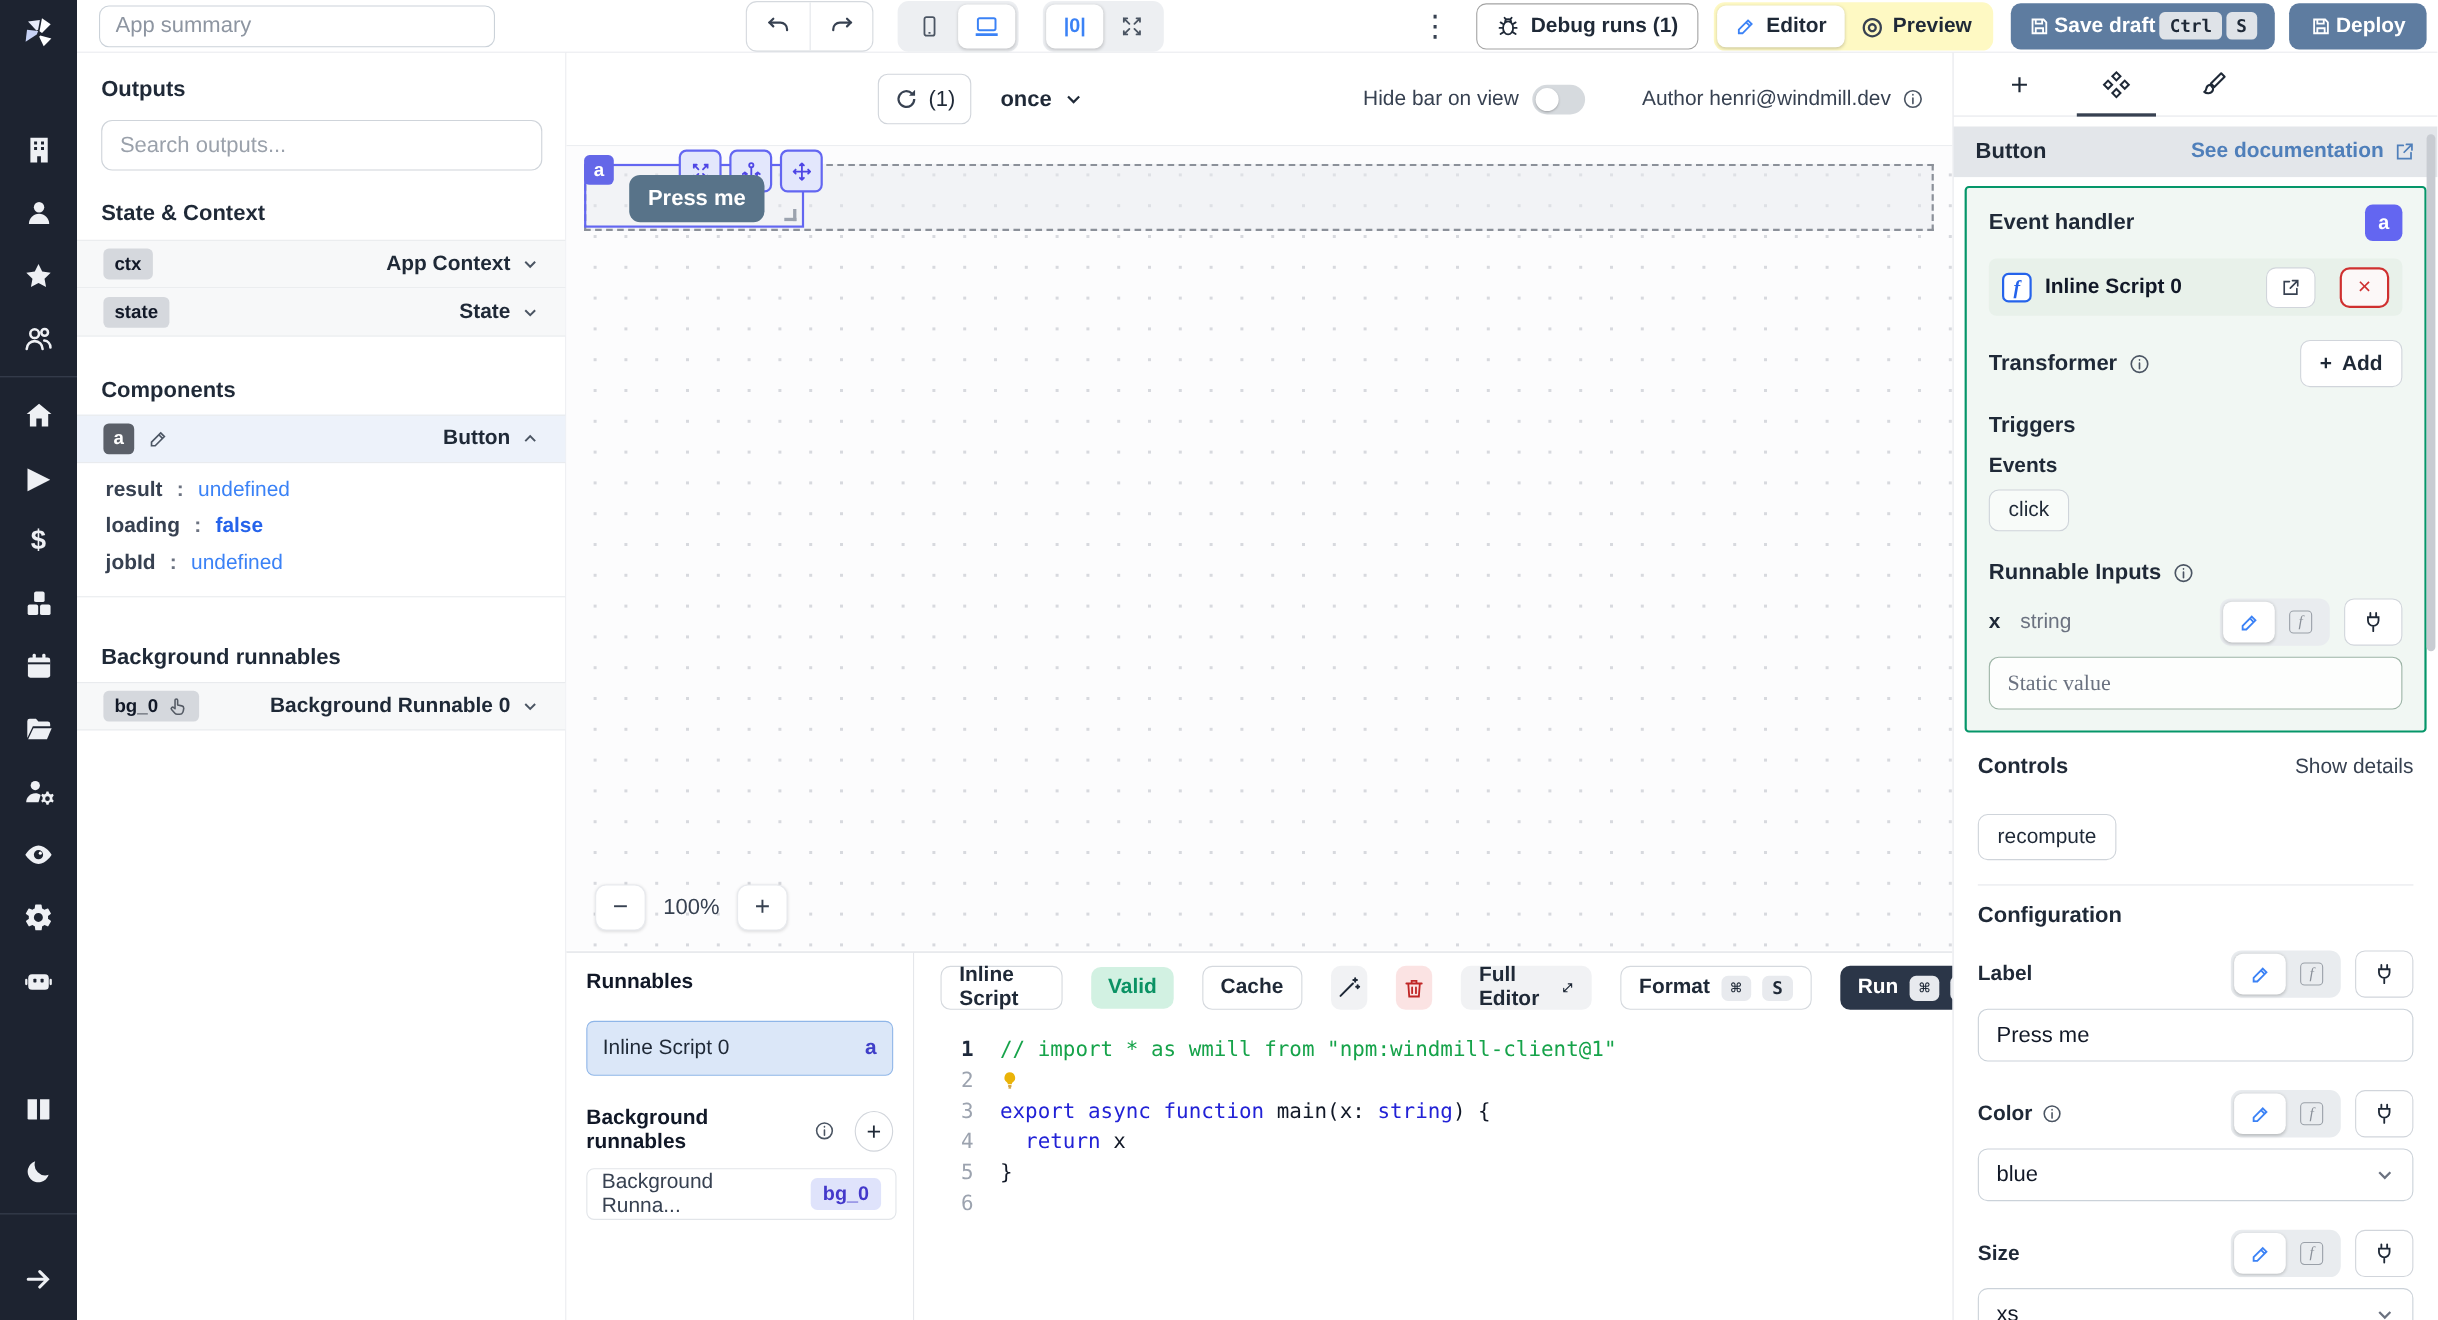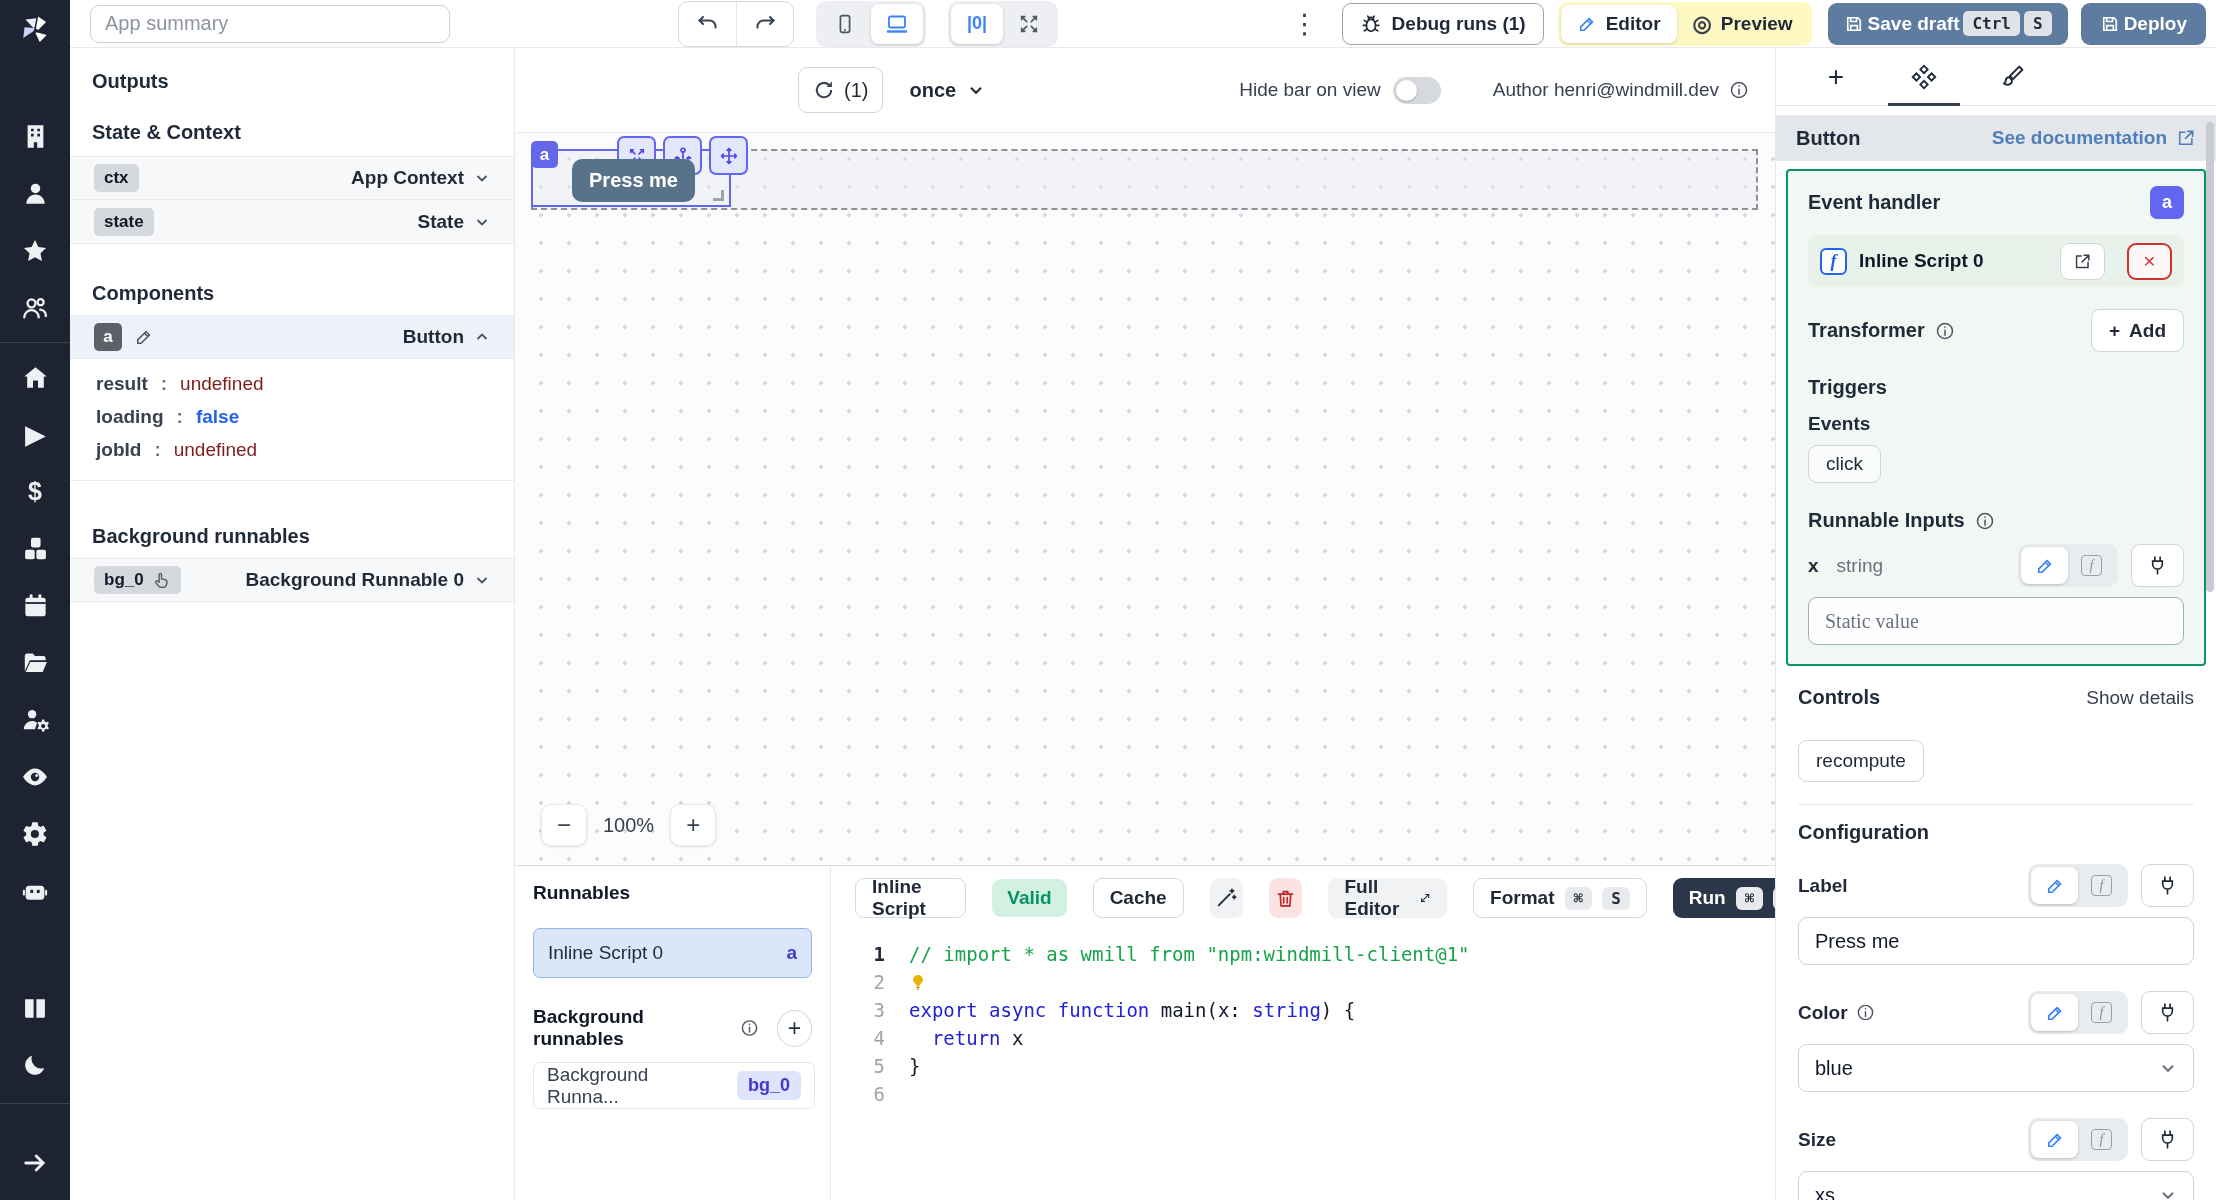--- a/index.html
+++ b/index.html
@@ -40,21 +40,21 @@
   .lp-search{margin:16px 22px 0;width:401px;height:46px;border:1px solid #cfd4da;border-radius:10px;padding:0 16px;font-size:20px;font-family:"Liberation Sans",sans-serif;outline:none}
   .lp-search::placeholder{color:#9aa1ab}
   .lrow{height:44px;display:flex;align-items:center;padding:0 24px;background:#f7f8f9;border-top:1px solid #e9ebee;border-bottom:1px solid #e9ebee}
   .lbadge{background:#d5d8dd;color:#111827;font-weight:700;font-size:17px;border-radius:5px;padding:4px 10px;display:flex;align-items:center;gap:8px}
   .lrow .rlab{margin-left:auto;font-weight:700;font-size:19px;color:#1f2937;display:flex;align-items:center;gap:10px}
   .chev{color:#4b5563}
   .comp-row{background:#edf2fa}
   .abadge{background:#5b6069;color:#fff;width:28px;height:28px;display:flex;align-items:center;justify-content:center;border-radius:5px;font-weight:700;font-size:17px}
   .props{padding:8px 0 14px;border-bottom:1px solid #e9ebee}
   .prow{height:33px;display:flex;align-items:center;gap:13px;padding-left:26px;font-size:19px}
-  .pkey{color:#374151;font-weight:600}.psep{color:#6b7280;font-weight:700}.pval{color:#7f1d1d}
+  .pkey{color:#374151;font-weight:600}.psep{color:#6b7280;font-weight:700}.pval{color:#3b82f6}
   .pblue{color:#2563eb;font-weight:600}
   .hand{color:#555b65}
 
   
   .canvas{position:absolute;left:515px;top:48px;width:1260px;height:817px;background:#fff}
   .cv-head{height:85px;border-bottom:1px solid #e8eaee;display:flex;align-items:center}
   .refresh-btn{margin-left:283px;height:46px;border:1px solid #d1d5db;border-radius:9px;display:flex;align-items:center;gap:9px;padding:0 14px;font-size:20px;color:#1f2937;background:#fff}
   .once{margin-left:26px;display:flex;gap:11px;align-items:center;font-size:20px;font-weight:600;color:#1f2937}
   .cv-right{margin-left:auto;display:flex;align-items:center;padding-right:26px}
   .hide-lab{font-size:19px;color:#374151}
@@ -332,20 +332,21 @@
     <svg width="20" height="20" viewBox="0 0 24 24" fill="none" stroke="#fff" stroke-width="2">
         <path d="M4.5 4.5h12l3 3v12h-15z"></path>
         <path d="M8 4.5V9h7V4.5M8 20v-6h8v6"></path>
       </svg>
     <span>Deploy</span>
   </div>
 </div>
 
 <div class="lpanel">
   <div class="lp-h" style="margin:22px 0 0 22px">Outputs</div>
+  <input class="lp-search" placeholder="Search outputs..." style="">
   <div class="lp-h" style="margin:28px 0 12px 22px">State &amp; Context</div>
   <div class="lrow">
     <span class="lbadge">ctx</span>
     <span class="rlab">
         <span>App Context</span>
       <svg class="chev" width="16" height="16" viewBox="0 0 16 16" fill="none" stroke="currentColor" stroke-width="1.8">
           <path d="M3.5 6l4.5 4.5L12.5 6"></path>
         </svg>
     </span>
   </div>

